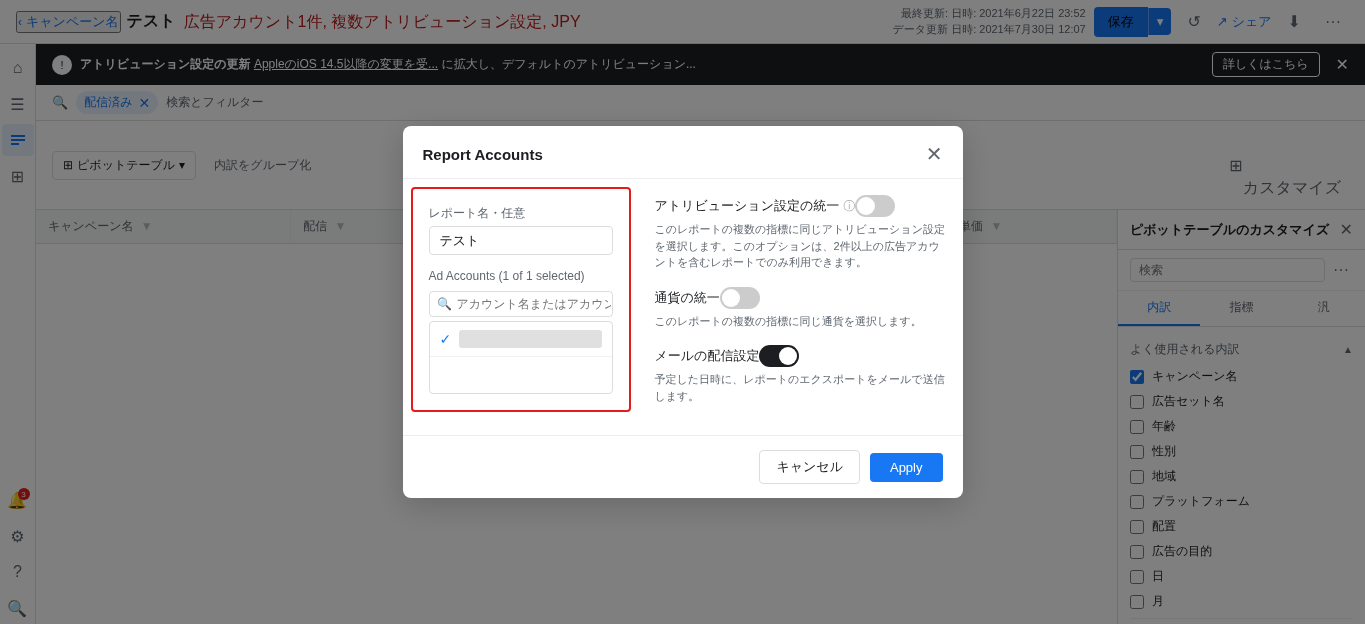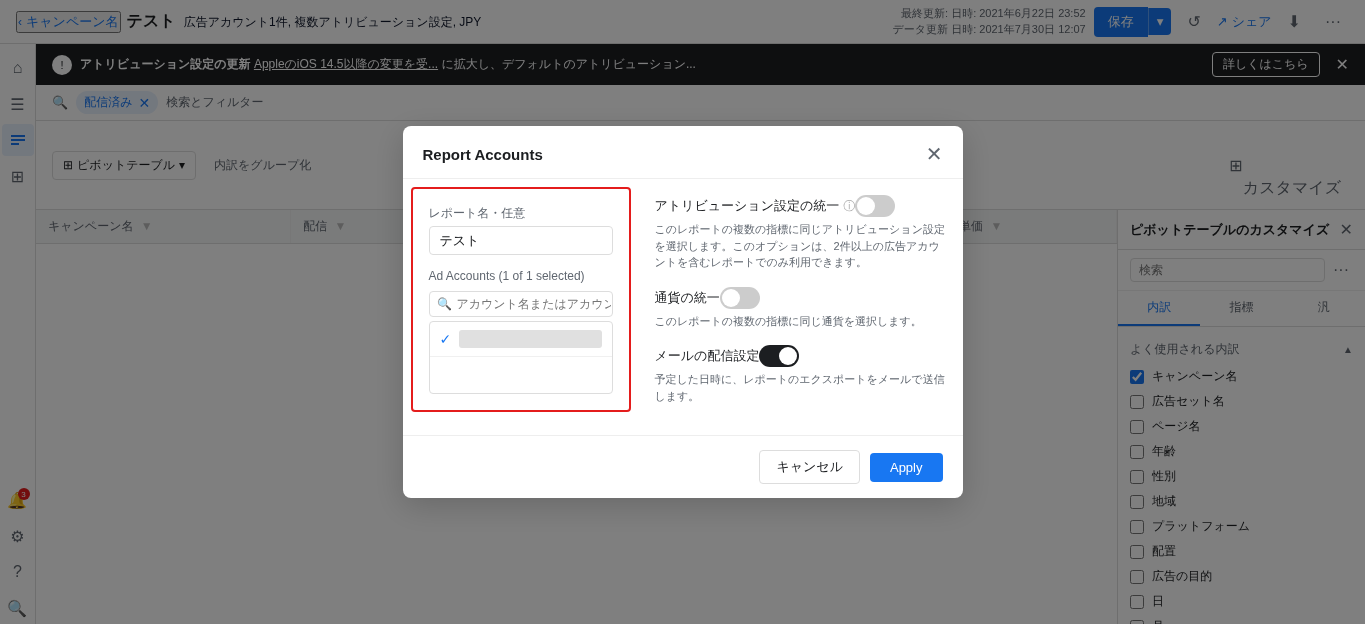--- a/index.html
+++ b/index.html
@@ -12,25 +12,25 @@
       height: 44px;
       display: flex;
       align-items: center;
       padding: 0 16px;
       position: relative;
       z-index: 10;
     }
     .top-header-left { display: flex; align-items: center; gap: 8px; flex: 1; }
     .back-btn { display: flex; align-items: center; gap: 4px; color: #1877f2; cursor: pointer; font-size: 13px; }
     .back-chevron { font-size: 12px; }
-    .breadcrumb-link { color: #0f172a; font-size: 12px; cursor: pointer; text-align: right; }
+    .breadcrumb-link { color: #b91c1c; font-size: 16px; cursor: pointer; text-align: right; }
     .top-header-right { display: flex; align-items: center; gap: 8px; font-size: 11px; color: #606770; }
     .header-timestamps { text-align: right; line-height: 1.4; }
     .save-btn-group { display: flex; align-items: center; }
-    .save-btn { background: #1877f2; color: #ffffff; border: none; padding: 6px 14px; border-radius: 4px 0 0 4px; cursor: pointer; font-size: 13px; font-weight: 500; }
+    .save-btn { background: #1877f2; color: #000000; border: none; padding: 6px 14px; border-radius: 4px 0 0 4px; cursor: pointer; font-size: 13px; font-weight: 500; }
     .save-dropdown-btn { background: #1877f2; color: #fff; border: none; border-left: 1px solid rgba(255,255,255,0.3); padding: 6px 8px; border-radius: 0 4px 4px 0; cursor: pointer; }
     .icon-btn { background: none; border: none; cursor: pointer; color: #606770; padding: 4px 8px; font-size: 16px; display: flex; align-items: center; }
     .share-btn { display: flex; align-items: center; gap: 4px; background: none; border: none; cursor: pointer; color: #1877f2; font-size: 13px; }
 
     
     .layout { display: flex; height: calc(100vh - 44px); }
     .left-sidebar { width: 36px; background: #fff; border-right: 1px solid #ddd; display: flex; flex-direction: column; align-items: center; padding-top: 8px; gap: 4px; }
     .sidebar-icon { width: 32px; height: 32px; display: flex; align-items: center; justify-content: center; border-radius: 4px; cursor: pointer; color: #606770; font-size: 16px; }
     .sidebar-icon.active { background: #e7f0fd; color: #1877f2; }
     .sidebar-icon.notification { position: relative; }
@@ -288,24 +288,20 @@
           <div class="checkbox-item">
             <input type="checkbox" checked="" style="">
             <span>キャンペーン名</span>
           </div>
           <div class="checkbox-item">
             <input type="checkbox" style="">
             <span>広告セット名</span>
           </div>
           <div class="checkbox-item">
             <input type="checkbox" style="">
-            <span>ページ名</span>
-          </div>
-          <div class="checkbox-item">
-            <input type="checkbox" style="">
             <span>年齢</span>
           </div>
           <div class="checkbox-item">
             <input type="checkbox" style="">
             <span>性別</span>
           </div>
           <div class="checkbox-item">
             <input type="checkbox" style="">
             <span>地域</span>
           </div>

